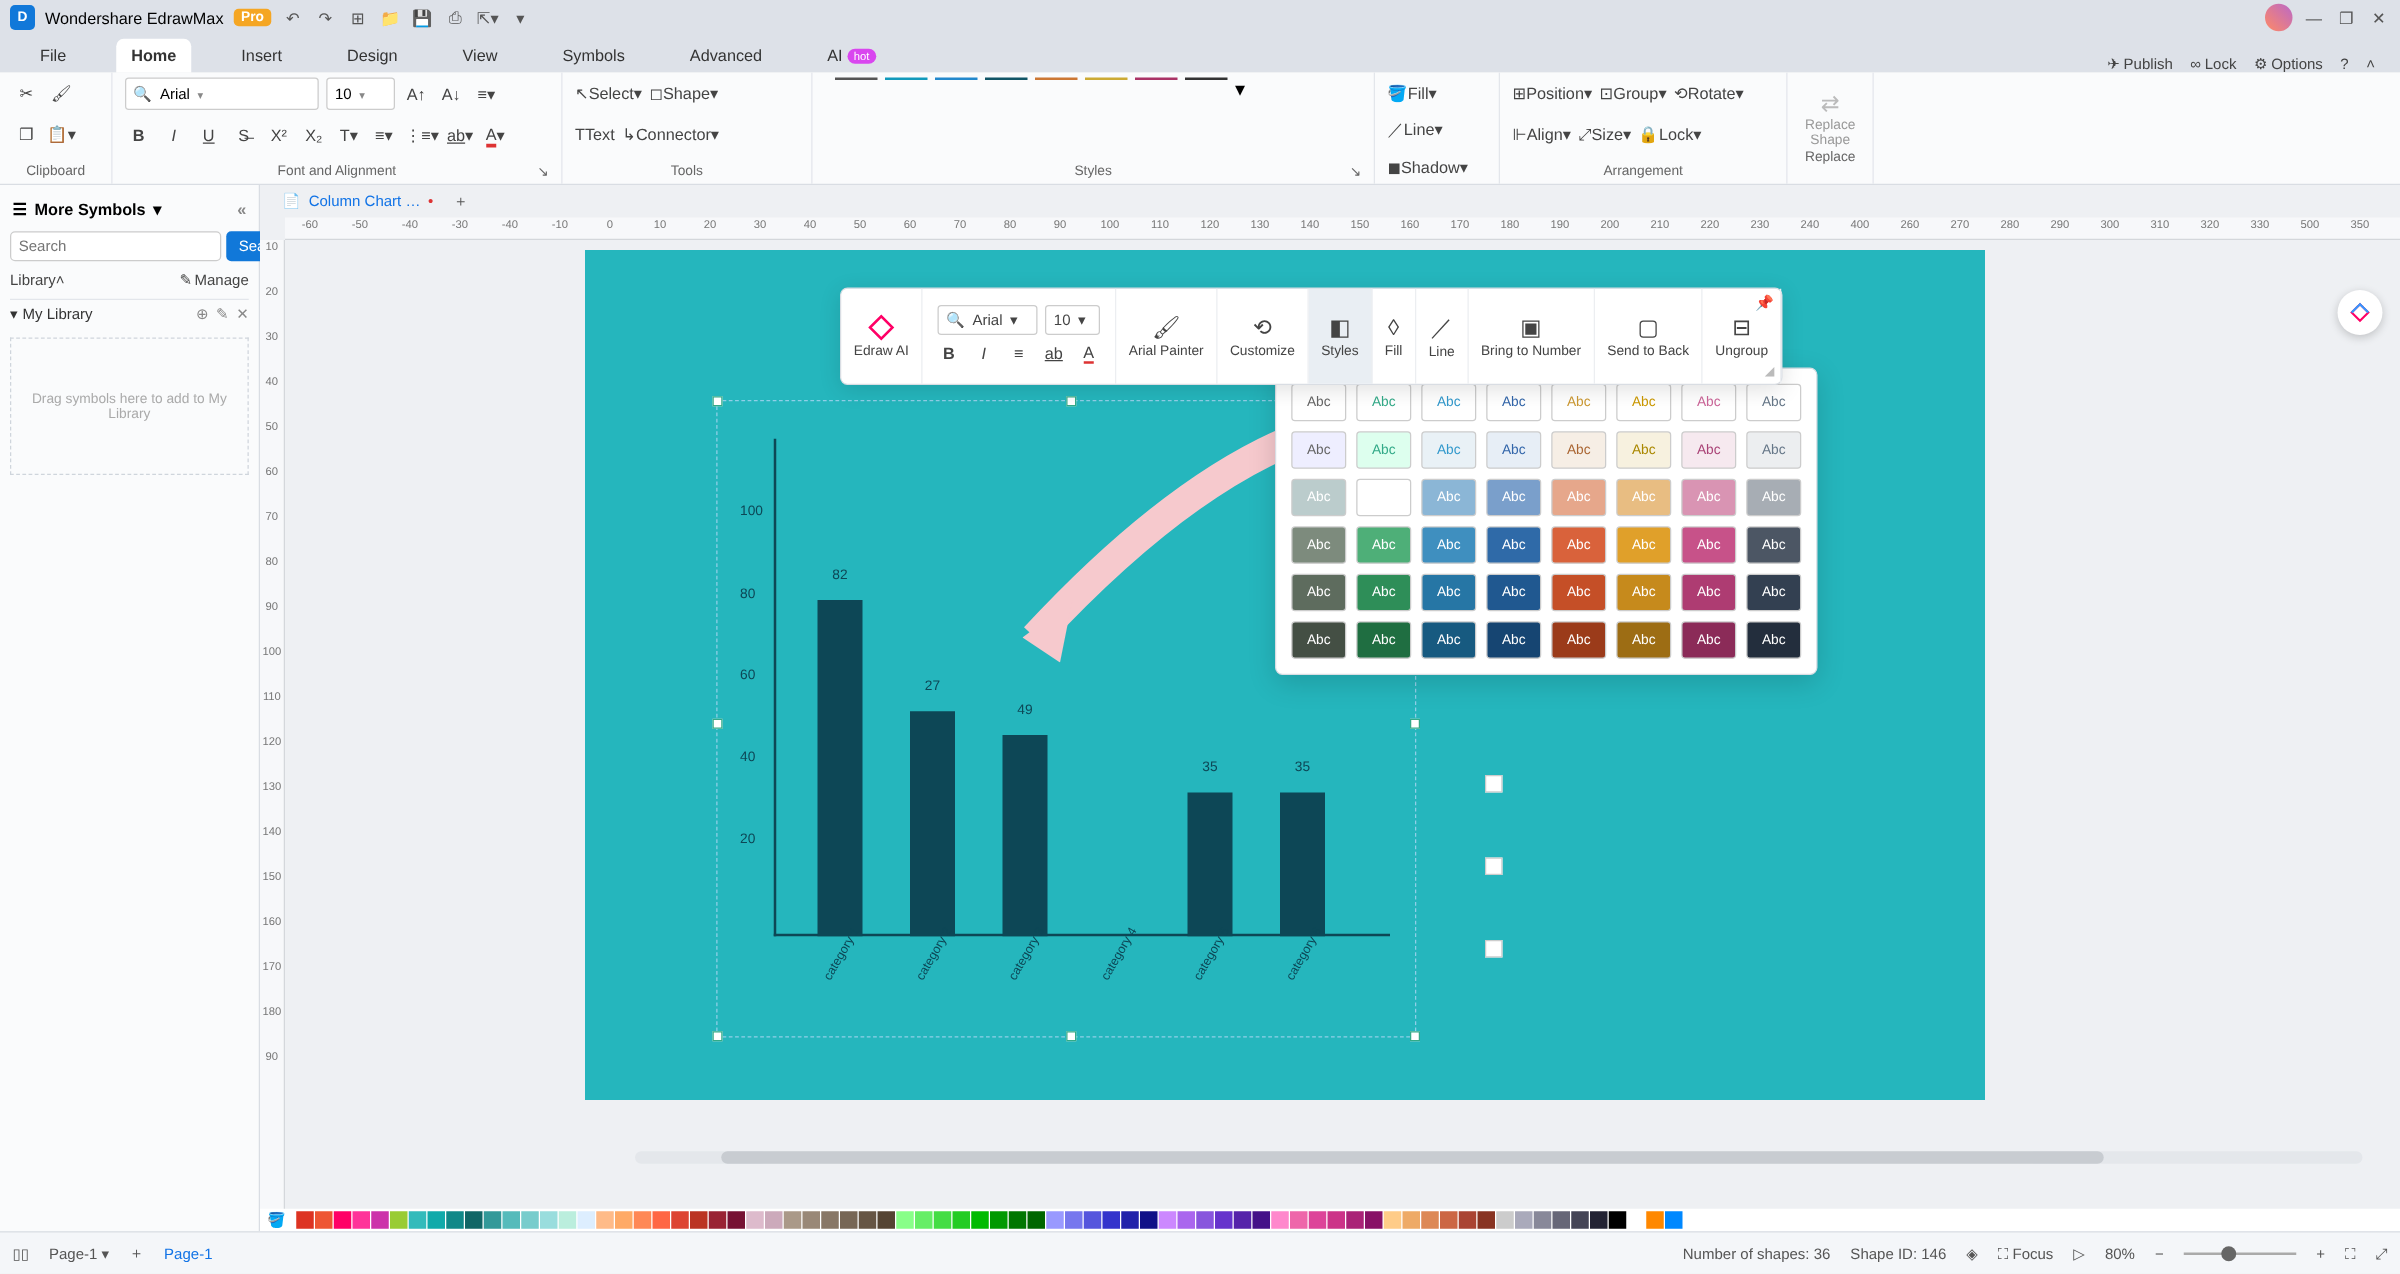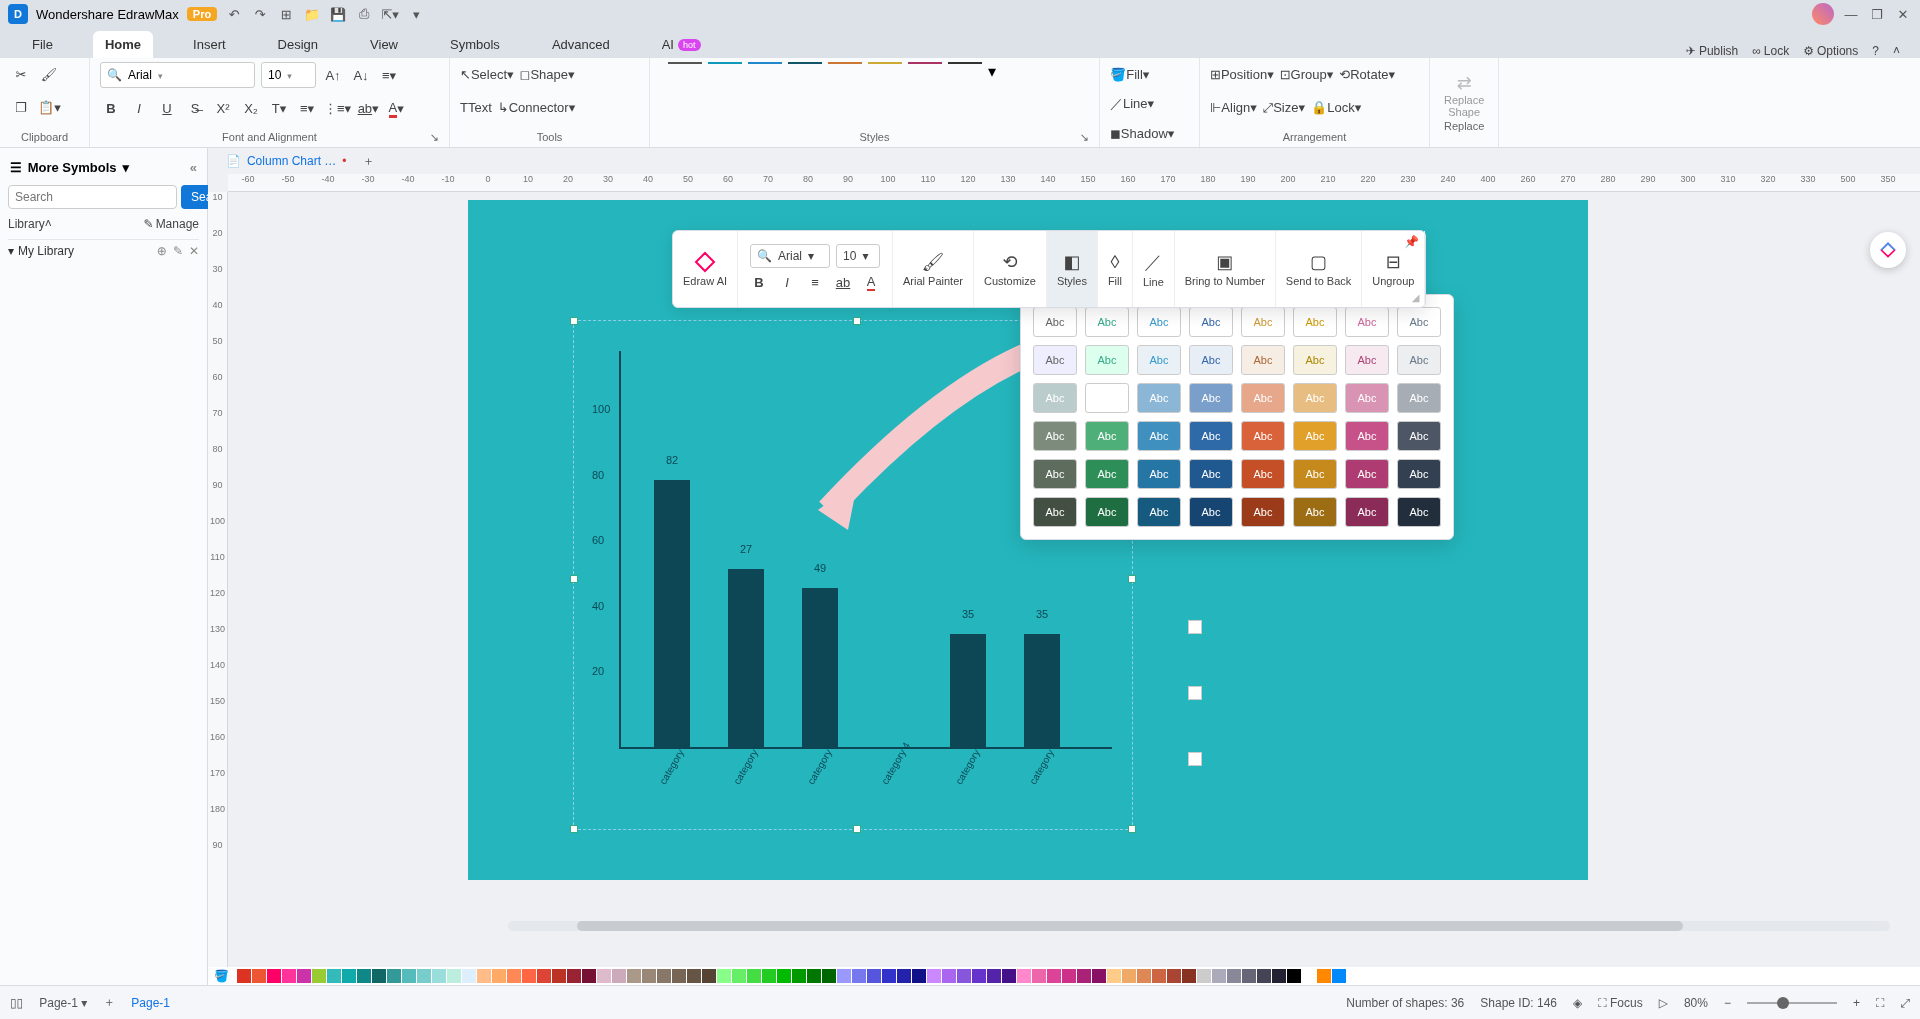--- a/index.html
+++ b/index.html
@@ -271,20 +271,21 @@
     </div>
   <div class="mylib">
       <span>▾</span>
       <span>My Library</span>
       <span class="ico">
         <span>⊕</span>
         <span>✎</span>
         <span>✕</span>
       </span>
     </div>
+  <div class="drop">Drag symbols here to add to My Library</div>
 </div>
 
 <div class="canvas">
   <div class="doctabs" style="position:absolute;top:0;left:0;right:0;padding-left:10px;background:transparent">
     <div class="dtab">
         <span>📄</span>
         <span>Column Chart …</span>
         <span class="close">•</span>
       </div>
     <span class="plus">＋</span>

